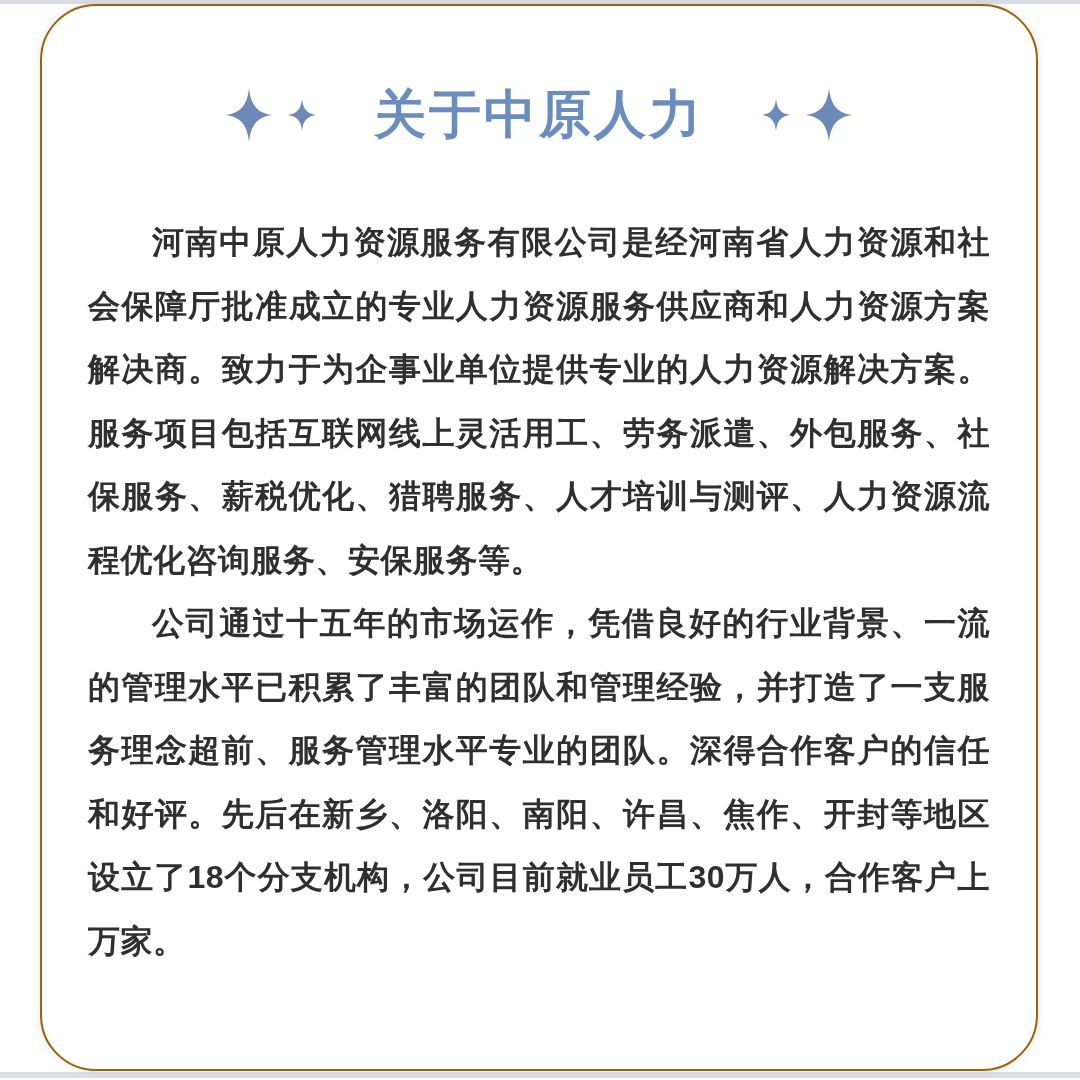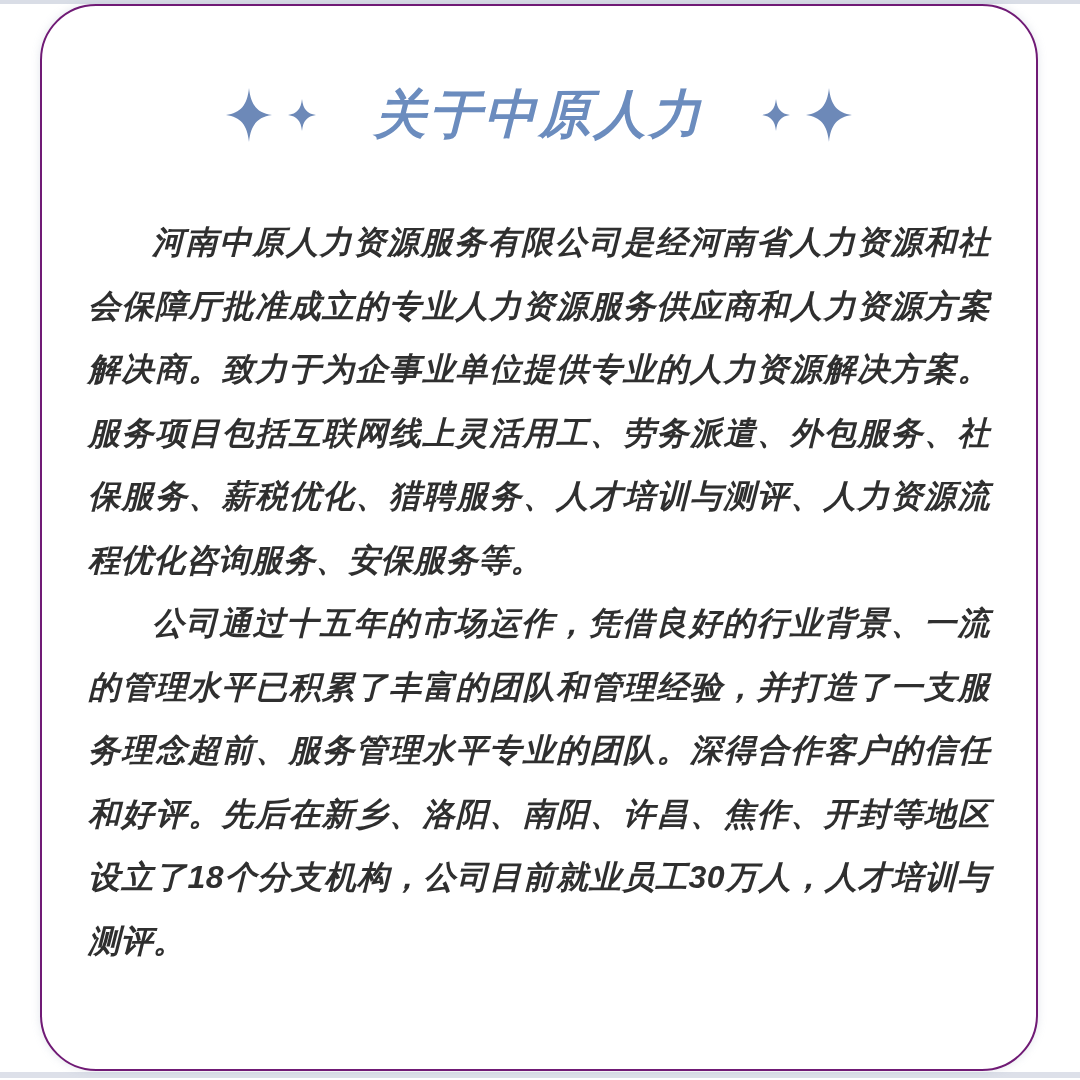--- a/index.html
+++ b/index.html
@@ -32,26 +32,25 @@
     height: 6px;
     background: #dde0e9;
   }
   .card {
     position: absolute;
     left: 40px;
     right: 42px;
     top: 4px;
     bottom: 9px;
     background: #ffffff;
-    border: 2px solid #701a75;
+    border: 2px solid #a16207;
     border-radius: 56px;
     box-shadow: 0 0 8px rgba(150, 160, 185, 0.28);
     box-sizing: border-box;
     overflow: hidden;
-    font-style: italic;
   }
   .title-row {
     margin-top: 80px;
     display: flex;
     align-items: center;
     justify-content: center;
     gap: 58px;
   }
   .stars {
     display: flex;
@@ -111,17 +110,17 @@
         </svg>
         <svg class="sparkle" width="46" height="54" viewBox="0 0 100 100" preserveAspectRatio="none">
           <path fill="#6d89b8" d="M50 0 C54 32 68 46 100 50 C68 54 54 68 50 100 C46 68 32 54 0 50 C32 46 46 32 50 0 Z"></path>
         </svg>
       </span>
 
     </div>
 
     <div class="body-text" style="color:#2f2f2f;">
       <p>河南中原人力资源服务有限公司是经河南省人力资源和社会保障厅批准成立的专业人力资源服务供应商和人力资源方案解决商。致力于为企事业单位提供专业的人力资源解决方案。服务项目包括互联网线上灵活用工、劳务派遣、外包服务、社保服务、薪税优化、猎聘服务、人才培训与测评、人力资源流程优化咨询服务、安保服务等。</p>
-      <p>公司通过十五年的市场运作，凭借良好的行业背景、一流的管理水平已积累了丰富的团队和管理经验，并打造了一支服务理念超前、服务管理水平专业的团队。深得合作客户的信任和好评。先后在新乡、洛阳、南阳、许昌、焦作、开封等地区设立了18个分支机构，公司目前就业员工30万人，人才培训与测评。</p>
+      <p>公司通过十五年的市场运作，凭借良好的行业背景、一流的管理水平已积累了丰富的团队和管理经验，并打造了一支服务理念超前、服务管理水平专业的团队。深得合作客户的信任和好评。先后在新乡、洛阳、南阳、许昌、焦作、开封等地区设立了18个分支机构，公司目前就业员工30万人，合作客户上万家。</p>
     </div>
 
   </div>
 </div>
 
 </body></html>

